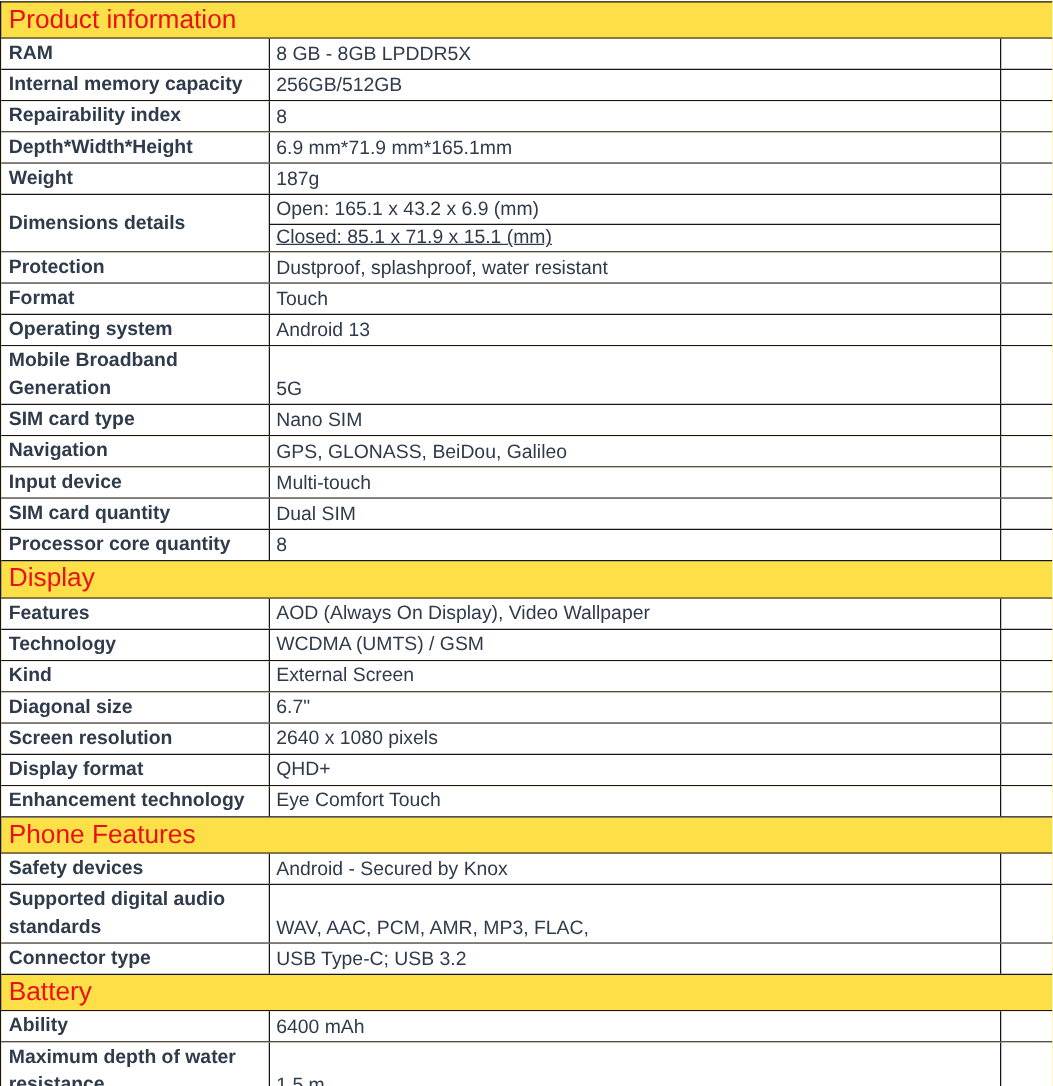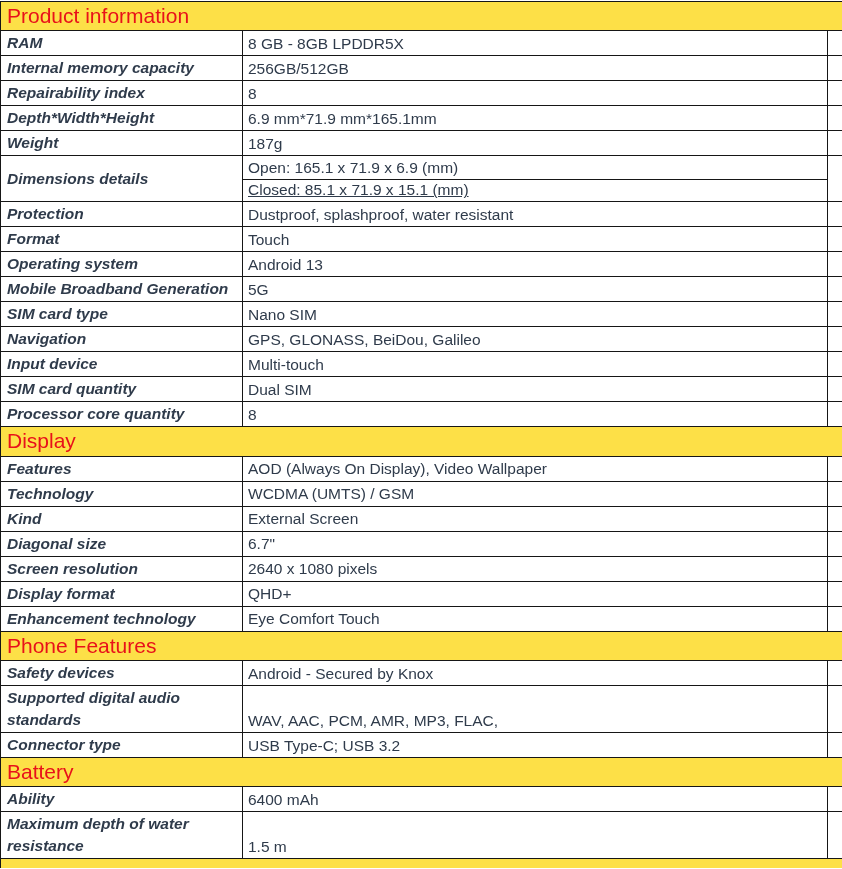--- a/index.html
+++ b/index.html
@@ -31,30 +31,29 @@
     overflow:hidden;
   }
   .spec-row{
     display:flex;
     align-items:stretch;
     border-bottom:1.6px solid var(--line);
     background:#fff;
   }
   .cell-label{
     box-sizing:border-box;
-    width:242px;
+    width:215px;
     flex:none;
     border-right:1.6px solid var(--line);
     display:flex;
     align-items:center;
     padding:1px 4px 1px 6px;
     font-weight:bold;
     font-size:15.5px;
     line-height:22px;
-    font-style:italic;
   }
   .cell-value{
     box-sizing:border-box;
     width:584.8px;
     flex:none;
     border-right:1.6px solid var(--line);
     display:flex;
     flex-direction:column;
     justify-content:flex-end;
   }
@@ -105,21 +104,21 @@
     </div>
     <div class="spec-row">
       <div class="cell-label">Weight</div>
       <div class="cell-value">
         <div class="value-line">187g</div>
       </div>
     </div>
     <div class="spec-row">
       <div class="cell-label">Dimensions details</div>
       <div class="cell-value">
-        <div class="value-line">Open: 165.1 x 71.9 x 6.9 (mm)</div>
+        <div class="value-line">Open: 165.1 x 43.2 x 6.9 (mm)</div>
         <div class="value-line">Closed: 85.1 x 71.9 x 15.1 (mm)</div>
       </div>
     </div>
     <div class="spec-row">
       <div class="cell-label">Protection</div>
       <div class="cell-value">
         <div class="value-line">Dustproof, splashproof, water resistant</div>
       </div>
     </div>
     <div class="spec-row">

